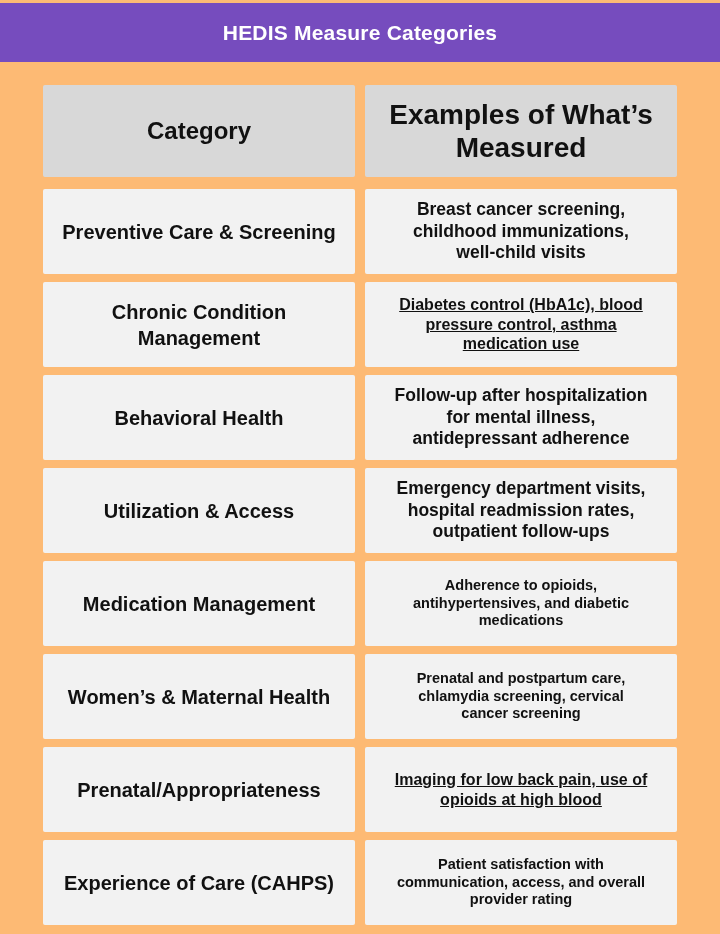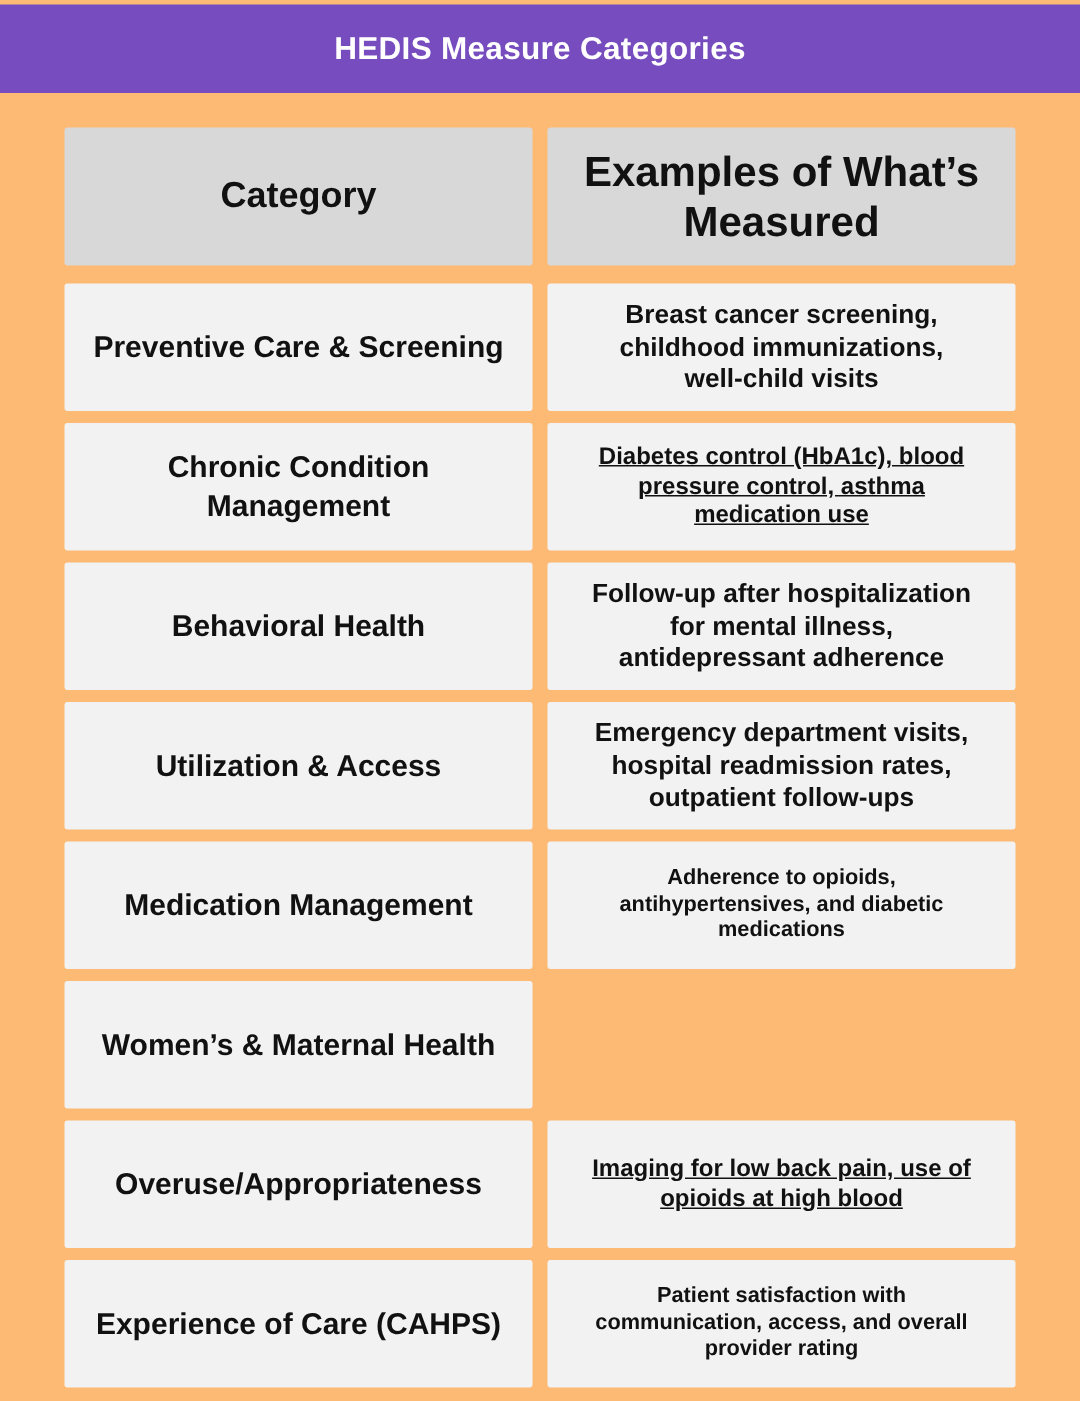--- a/index.html
+++ b/index.html
@@ -121,24 +121,27 @@
 
     <div class="row">
       <div class="cell td cat">Medication Management</div>
       <div class="cell td ex sz-sm">Adherence to opioids,
 antihypertensives, and diabetic
 medications</div>
     </div>
 
     <div class="row">
       <div class="cell td cat">Women’s &amp; Maternal Health</div>
+      <div class="cell td ex sz-sm">Prenatal and postpartum care,
+chlamydia screening, cervical
+cancer screening</div>
     </div>
 
     <div class="row">
-      <div class="cell td cat">Overuse/Appropriateness</div>
+      <div class="cell td cat">Prenatal/Appropriateness</div>
       <div class="cell td ex sz-md">Imaging for low back pain, use of
 opioids at high blood</div>
     </div>
 
     <div class="row">
       <div class="cell td cat">Experience of Care (CAHPS)</div>
       <div class="cell td ex sz-sm">Patient satisfaction with
 communication, access, and overall
 provider rating</div>
     </div>

